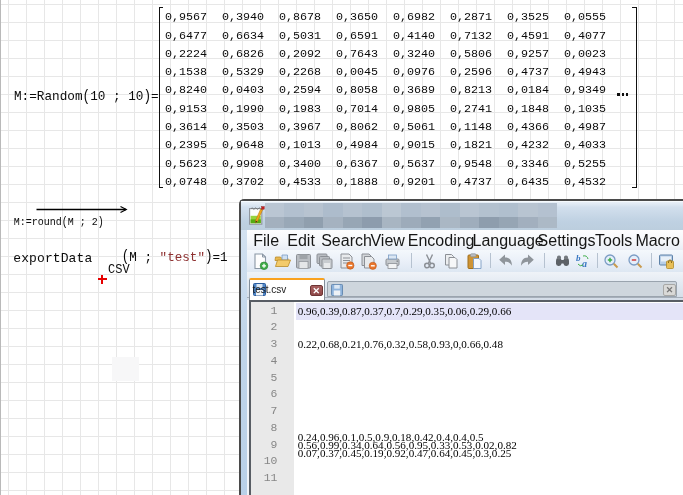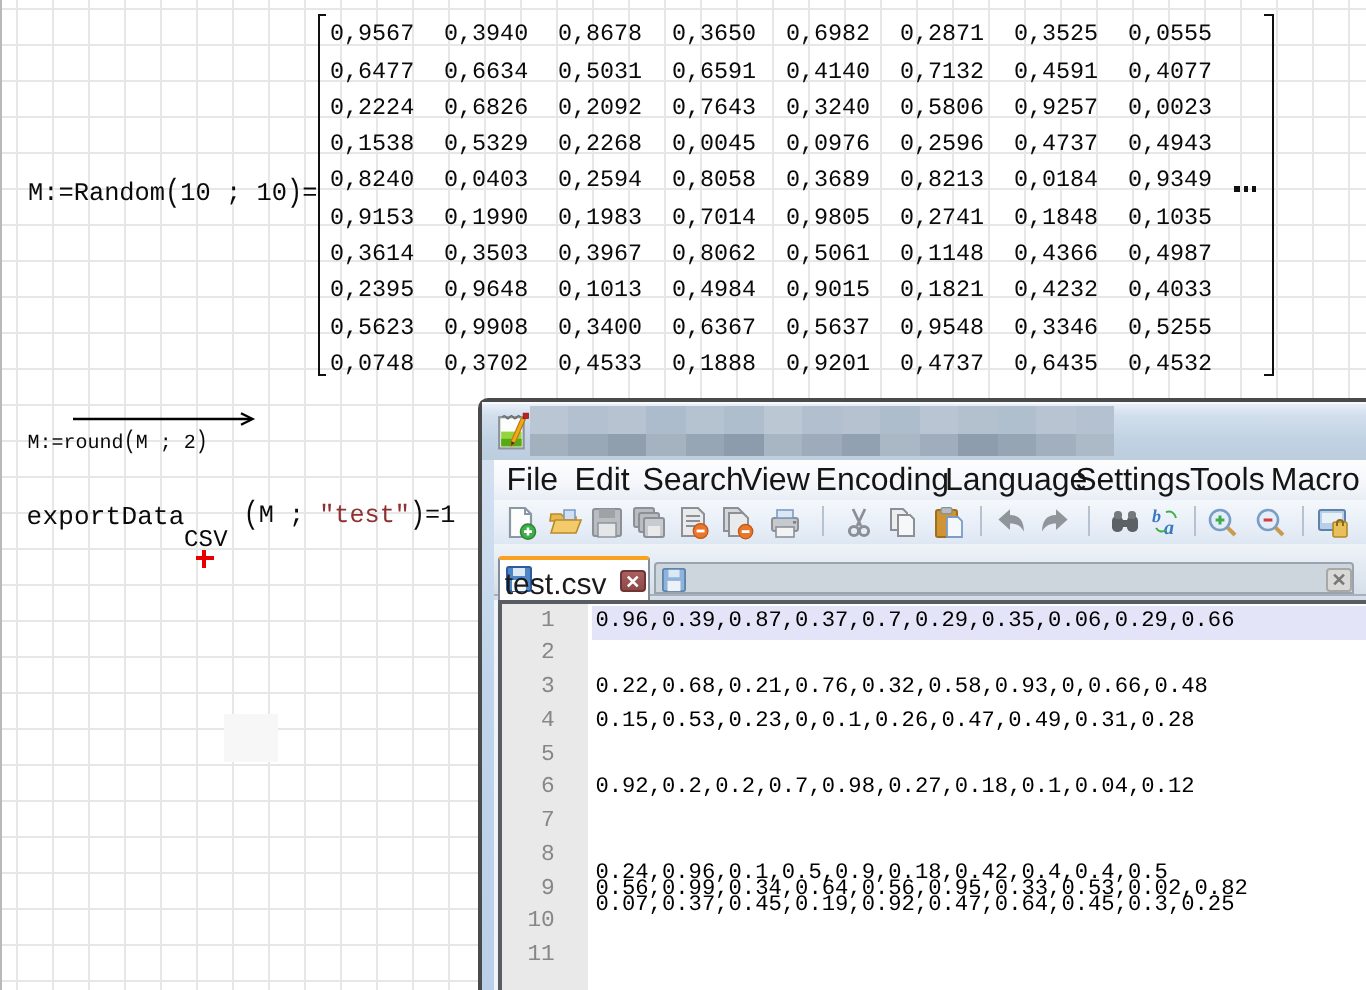--- a/index.html
+++ b/index.html
@@ -37,21 +37,21 @@
 #atab{position:absolute;left:1.8px;top:6px;width:76px;height:22.3px;background:#fff;
  border:1px solid #838e99;border-bottom:none;border-top:2.2px solid #f9a21f;
  border-top-left-radius:2px;border-top-right-radius:2px;box-sizing:border-box}
 #itab{position:absolute;left:80px;top:8.7px;width:350px;height:16.5px;background:#ced6dd;
  border:1px solid #9aa4ae;border-top-left-radius:2px;border-top-right-radius:2px;box-sizing:border-box}
 #editor{position:absolute;left:2.1px;top:70.5px;right:0;bottom:0;background:#fff;
  border-left:2.2px solid #585d64;border-top:2.2px solid #585d64}
 #margin{position:absolute;left:0;top:0;width:42.5px;bottom:0;background:#e9e9e9}
 .lnum{position:absolute;left:0;width:30px;text-align:right;
  font-family:"Liberation Mono",monospace;font-size:11.4px;color:#878787;line-height:16.76px}
-.cline{position:absolute;left:50.3px;font-family:Liberation Mono, monospace;
+.cline{position:absolute;left:50.3px;font-family:Liberation Serif, serif;
  font-size:11.1px;color:#000;line-height:16.76px;white-space:pre}
 #curline{position:absolute;left:48.8px;right:0;top:72.9px;height:16.9px;background:#e4e4f8}
 </style></head><body>
 <div id="grid"></div>
 <div class="abs" style="left:0;top:0;width:1px;height:495px;background:#b9b9b9"></div>
 <div class="abs" style="left:112px;top:357px;width:27px;height:24px;background:#f7f7f8"></div>
 
 <div class="sm" style="left:14px;top:88.6px;font-size:12.7px;letter-spacing:0">M:=Random<span class="p">(</span>10 ; 10<span class="p">)</span>=</div>
 <div id="mat">
     <div class="mrow" style="top:8.3px">0,9567 0,3940 0,8678 0,3650 0,6982 0,2871 0,3525 0,0555</div>
@@ -69,21 +69,21 @@
 <div class="brk" style="left:631.8px;top:7px;width:3.8px;height:179px;border-left:none"></div>
 <div class="dot" style="left:617.3px;top:93.2px"></div>
 <div class="dot" style="left:621.5px;top:93.2px"></div>
 <div class="dot" style="left:625.7px;top:93.2px"></div>
 <svg class="abs" style="left:34px;top:202.5px" width="96" height="12" viewBox="0 0 96 12">
  <line x1="2.5" y1="6.5" x2="92" y2="6.5" stroke="#000" stroke-width="1.3"></line>
  <path d="M86.5 3.6 L92.3 6.5 L86.5 9.4" fill="none" stroke="#000" stroke-width="1.15"></path>
 </svg>
 <div class="sm" style="left:13.8px;top:214.6px;font-size:10px;letter-spacing:0">M:=round<span class="p">(</span>M ; 2<span class="p">)</span></div>
 <div class="sm" style="left:13.3px;top:251.4px">exportData</div>
-<div class="sm" style="left:92px;top:263px;font-size:12px">CSV</div>
+<div class="sm" style="left:108px;top:263px;font-size:12px">CSV</div>
 <div class="sm" style="left:121.8px;top:251.4px;font-size:12.6px;letter-spacing:0"><span class="p">(</span>M ; <span style="color:#8e3030">"test"</span><span class="p">)</span>=1</div>
 <div class="abs" style="left:97.5px;top:278.4px;width:9.6px;height:1.9px;background:#e60000"></div>
 <div class="abs" style="left:101.4px;top:274.5px;width:1.9px;height:9.6px;background:#e60000"></div>
 
 <div id="np">
  <div class="abs" style="left:0;top:0;right:0;height:1.8px;background:#4a4a4a"></div>
  <div class="abs" style="left:0;top:0;width:1.8px;height:100%;background:#4a4a4a"></div>
  <div id="title">
   <div class="abs" style="left:0;top:0;right:0;height:1.5px;background:#f6fafd"></div>
   <div style="position:absolute;left:24.2px;top:2.6px;width:19.47px;height:14px;background:#bac6d3"></div>
@@ -235,21 +235,21 @@
         <div class="tsep" style="left:403.9px"></div>
       </div>
   <div id="tabband">
    <div class="strip"></div>
    <div id="atab"></div>
    <svg class="abs" style="left:5.3px;top:11px" width="13" height="13" viewBox="0 0 13 13">
     <rect x="0.5" y="0.5" width="12" height="12" rx="1" fill="#4f86c8" stroke="#2c5c9c"></rect>
     <rect x="3" y="7" width="7" height="5.5" fill="#f4f6f8"></rect>
     <rect x="3.5" y="1" width="6" height="4" fill="#dce8f4"></rect>
    </svg>
-   <div class="abs" style="left:5px;top:11.7px;font-size:15px;color:#1a1a1a">test.csv</div>
+   <div class="abs" style="left:5px;top:11.7px;font-size:10px;color:#1a1a1a">test.csv</div>
    <div class="abs" style="left:62.5px;top:12.7px;width:13px;height:11.7px;background:linear-gradient(180deg,#a86060 0,#8e4848 100%);border:1px solid #6e3535;border-radius:2px;box-sizing:border-box;color:#fff;font-size:9px;font-weight:bold;text-align:center;line-height:10px">✕</div>
    <div id="itab"></div>
    <svg class="abs" style="left:83.6px;top:11.9px" width="12" height="12" viewBox="0 0 13 13">
     <rect x="0.5" y="0.5" width="12" height="12" rx="1" fill="#8fb4dc" stroke="#5f84ac"></rect>
     <rect x="3" y="7" width="7" height="5.5" fill="#eef2f6"></rect>
     <rect x="3.5" y="1" width="6" height="4" fill="#dce8f4"></rect>
    </svg>
    <div class="abs" style="left:415.8px;top:12.2px;width:12.7px;height:12px;background:#d9d9d7;border:1px solid #a8a8a6;border-radius:2px;box-sizing:border-box;color:#777;font-size:9px;font-weight:bold;text-align:center;line-height:10.5px">✕</div>
   </div>
   <div id="editor">
@@ -262,19 +262,17 @@
       <div class="lnum" style="top:123.1px">4</div>
       <div class="lnum" style="top:139.8px">5</div>
       <div class="lnum" style="top:156.6px">6</div>
       <div class="lnum" style="top:173.4px">7</div>
       <div class="lnum" style="top:190.1px">8</div>
       <div class="lnum" style="top:206.9px">9</div>
       <div class="lnum" style="top:223.6px">10</div>
       <div class="lnum" style="top:240.4px">11</div>
   <div class="cline" style="top:72.8px">0.96,0.39,0.87,0.37,0.7,0.29,0.35,0.06,0.29,0.66</div>
       <div class="cline" style="top:106.3px">0.22,0.68,0.21,0.76,0.32,0.58,0.93,0,0.66,0.48</div>
-      <div class="cline" style="top:123.1px">0.15,0.53,0.23,0,0.1,0.26,0.47,0.49,0.31,0.28</div>
-      <div class="cline" style="top:156.6px">0.92,0.2,0.2,0.7,0.98,0.27,0.18,0.1,0.04,0.12</div>
       <div class="cline" style="top:199px">0.24,0.96,0.1,0.5,0.9,0.18,0.42,0.4,0.4,0.5</div>
       <div class="cline" style="top:206.9px">0.56,0.99,0.34,0.64,0.56,0.95,0.33,0.53,0.02,0.82</div>
       <div class="cline" style="top:215px">0.07,0.37,0.45,0.19,0.92,0.47,0.64,0.45,0.3,0.25</div>
  </div>
 </div>
 
 </body></html>

